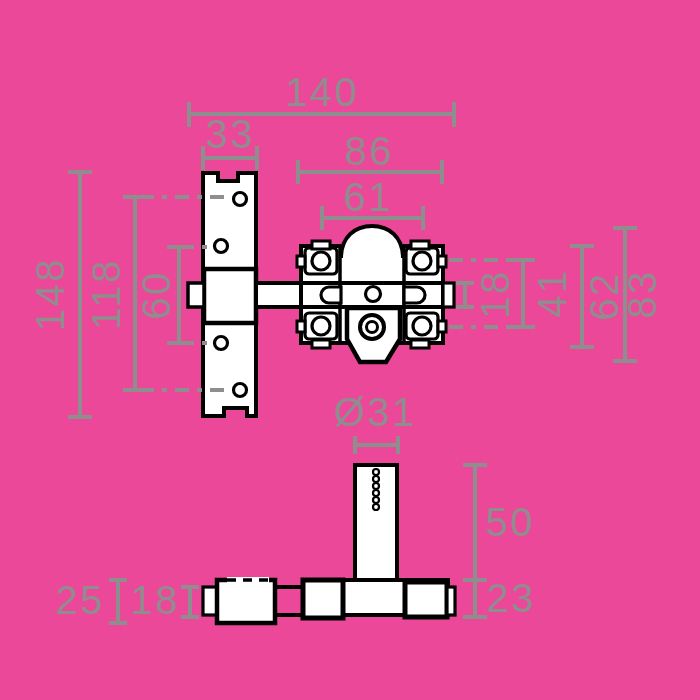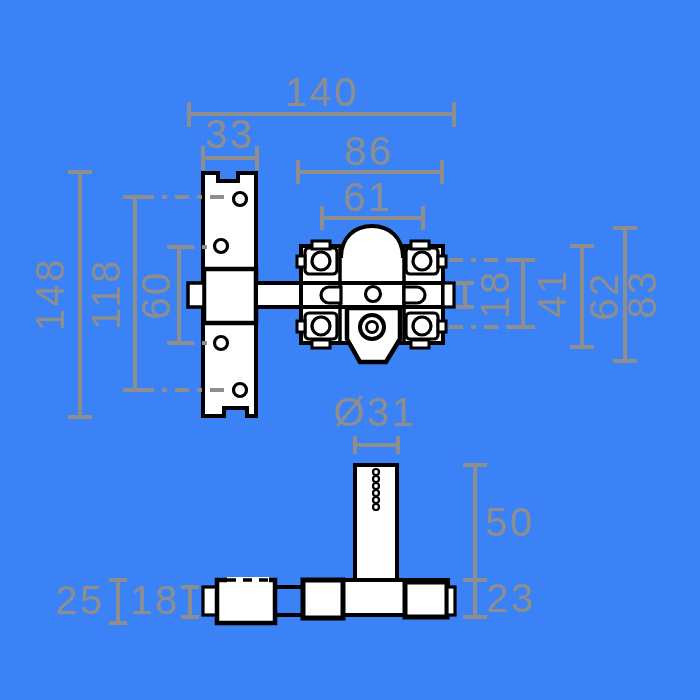--- a/index.html
+++ b/index.html
@@ -1,16 +1,16 @@
 <!DOCTYPE html>
 <html><head>
 <meta charset="utf-8">
 <style>
   html,body{margin:0;padding:0;background:#ffffff;}
-  .canvas{position:relative;width:700px;height:700px;background:#3b82f6;overflow:hidden;}
+  .canvas{position:relative;width:700px;height:700px;background:#ec4899;overflow:hidden;}
   svg{display:block;}
   .dim-text{
     font-family:"Liberation Sans","DejaVu Sans",sans-serif;
     font-size:40px;
     letter-spacing:2.5px;
     fill:#8e8e8e;
   }
   .blk{stroke:#000000;fill:#ffffff;}
   .blk-line{stroke:#000000;fill:none;}
   .dim{stroke:#8e8e8e;fill:none;stroke-width:4;}

